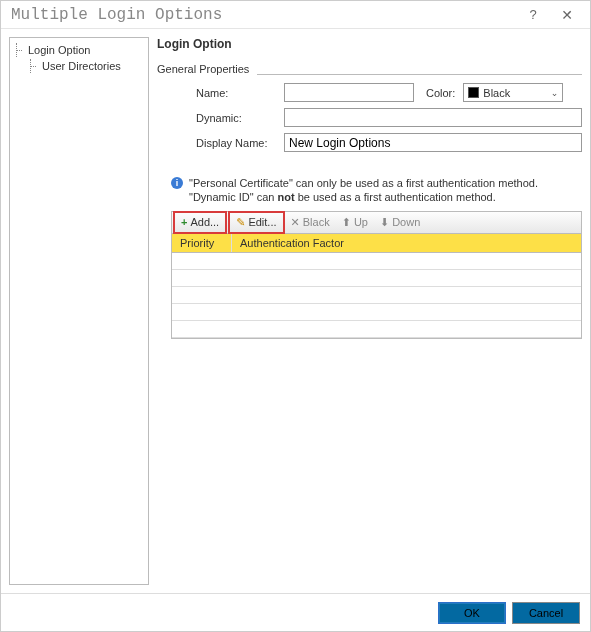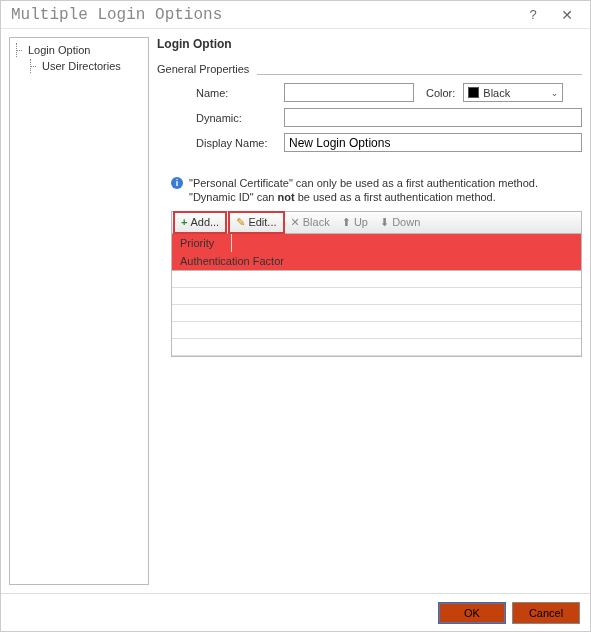--- a/index.html
+++ b/index.html
@@ -171,23 +171,22 @@
 }
 .tool-btn .ticon { font-size: 11px; display: inline-flex; }
 .tool-btn.enabled.highlighted:first-child .ticon { color: #2e8b2e; font-weight:bold;}
 .tool-btn.enabled.highlighted:nth-child(2) .ticon { color: #c98a00; }
 .grid {
   border: 1px solid #bbb;
   border-top: none;
 }
 .grid-header {
   display: flex;
-  background: #ef4444;
+  background: #fde047;
   border-bottom: 1px solid #bbb;
-  flex-direction: column;
 }
 .grid-header .gh {
   padding: 3px 8px;
   border-right: 1px solid #ddd;
 }
 .grid-header .gh:last-child { border-right: none; flex: 1; }
 .grid-header .gh.priority { width: 60px; }
 .grid-rows .gr {
   height: 17px;
   border-bottom: 1px solid #ddd;
@@ -199,21 +198,21 @@
   display: flex;
   align-items: center;
   justify-content: flex-end;
   padding: 0 10px;
   gap: 6px;
 }
 .dlg-btn {
   min-width: 68px;
   height: 22px;
   border: 1px solid #888;
-  background: #c2410c;
+  background: #0369a1;
   font-family: inherit;
   font-size: 11px;
   padding: 0 8px;
 }
 .dlg-btn.primary {
   border: 1px solid #2a6fc9;
   box-shadow: inset 0 0 0 1px rgba(80,150,230,0.4);
 }
 </style>
 </head>

